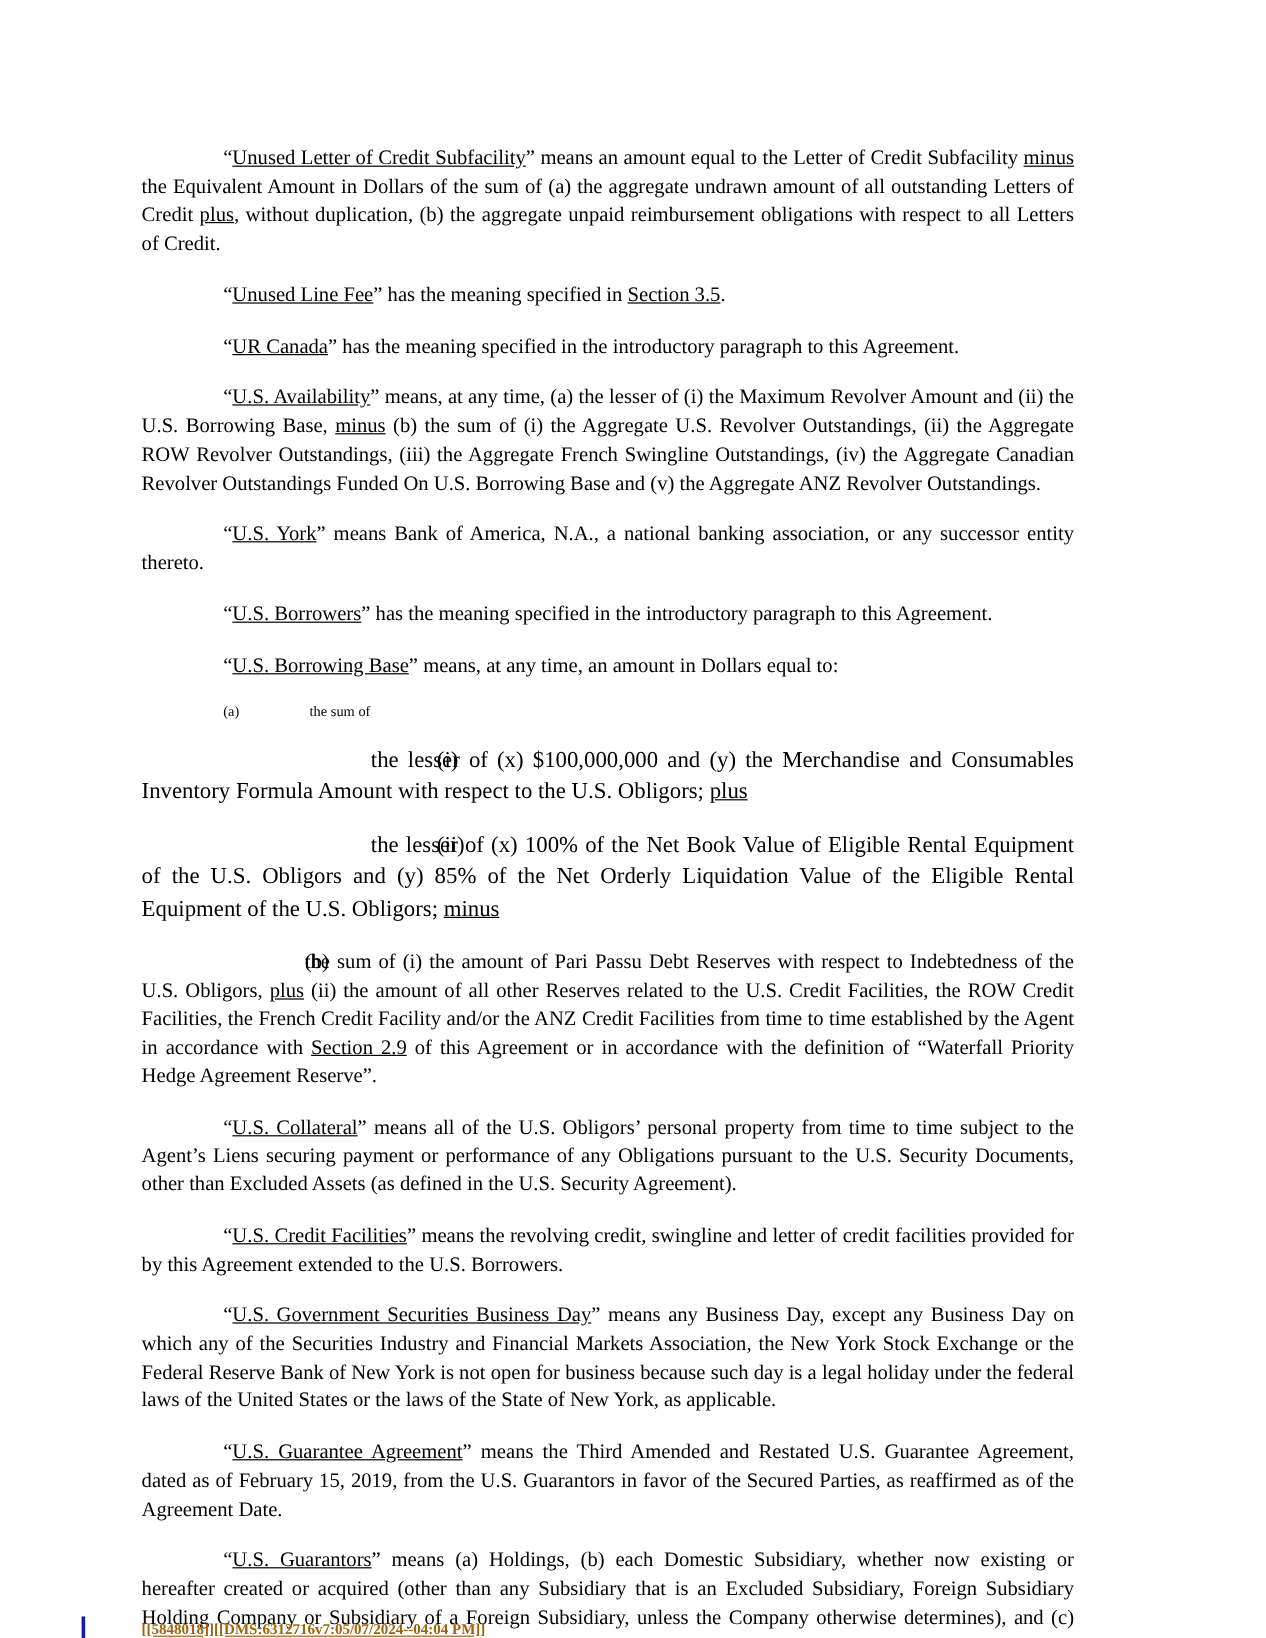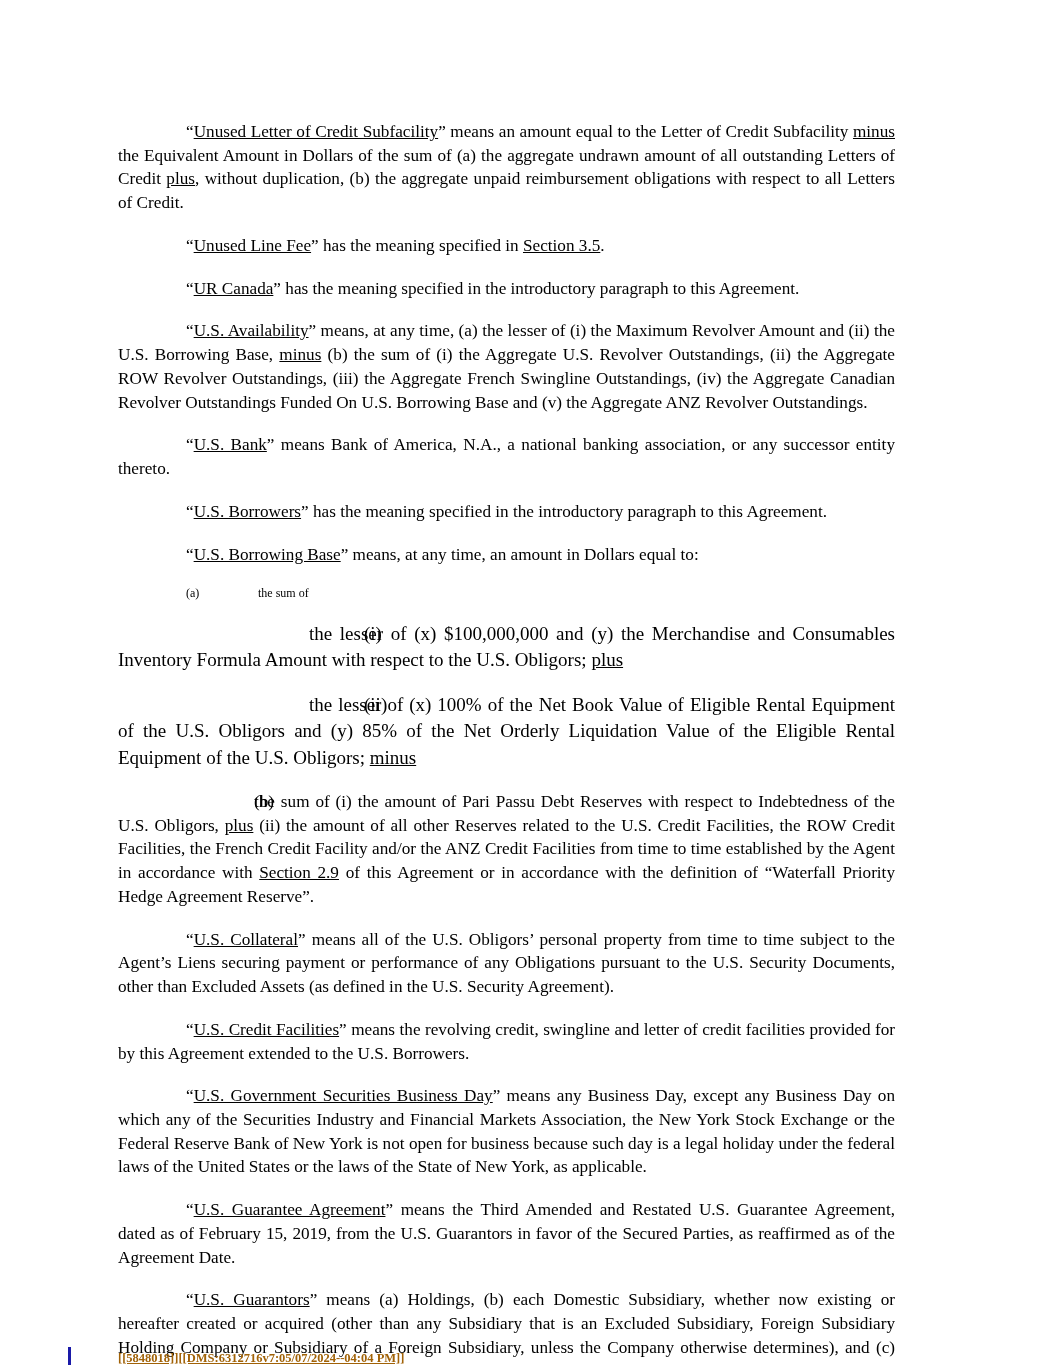--- a/index.html
+++ b/index.html
@@ -91,21 +91,21 @@
 </style>
 </head>
 <body>
 
 <div class="page">
 
   <p class="para"><span>“</span><span class="u">Unused Letter of Credit Subfacility</span><span>” means an amount equal to the Letter of Credit Subfacility </span><span class="u">minus</span><span> the Equivalent Amount in Dollars of the sum of (a) the aggregate undrawn amount of all outstanding Letters of Credit </span><span class="u">plus</span><span>, without duplication, (b) the aggregate unpaid reimbursement obligations with respect to all Letters of Credit.</span></p>
   <p class="para"><span>“</span><span class="u">Unused Line Fee</span><span>” has the meaning specified in </span><span class="u">Section 3.5</span><span>.</span></p>
   <p class="para"><span>“</span><span class="u">UR Canada</span><span>” has the meaning specified in the introductory paragraph to this Agreement.</span></p>
   <p class="para"><span> “</span><span class="u">U.S. Availability</span><span>” means, at any time, (a) the lesser of (i) the Maximum Revolver Amount and (ii) the U.S. Borrowing Base, </span><span class="u">minus</span><span> (b) the sum of (i) the Aggregate U.S. Revolver Outstandings, (ii) the Aggregate ROW Revolver Outstandings, (iii) the Aggregate French Swingline Outstandings, (iv) the Aggregate Canadian Revolver Outstandings Funded On U.S. Borrowing Base and (v) the Aggregate ANZ Revolver Outstandings.</span></p>
-  <p class="para"><span>“</span><span class="u">U.S. Bank</span><span>” means Bank of America, N.A., a national banking association, or any successor entity thereto.</span></p>
+  <p class="para"><span>“</span><span class="u">U.S. York</span><span>” means Bank of America, N.A., a national banking association, or any successor entity thereto.</span></p>
   <p class="para"><span>“</span><span class="u">U.S. Borrowers</span><span>” has the meaning specified in the introductory paragraph to this Agreement.</span></p>
   <p class="para"><span>“</span><span class="u">U.S. Borrowing Base</span><span>” means, at any time, an amount in Dollars equal to:</span></p>
 
   <p class="sub">
     <span class="lbl">(a)</span><span>the sum of</span>
   </p>
 
   <p class="sub2">
     <span class="lbl">(i)</span><span><span>the lesser of (x) $100,000,000 and (y) the Merchandise and Consumables Inventory Formula Amount with respect to the U.S. Obligors; </span><span class="u">plus</span></span>
   </p>

